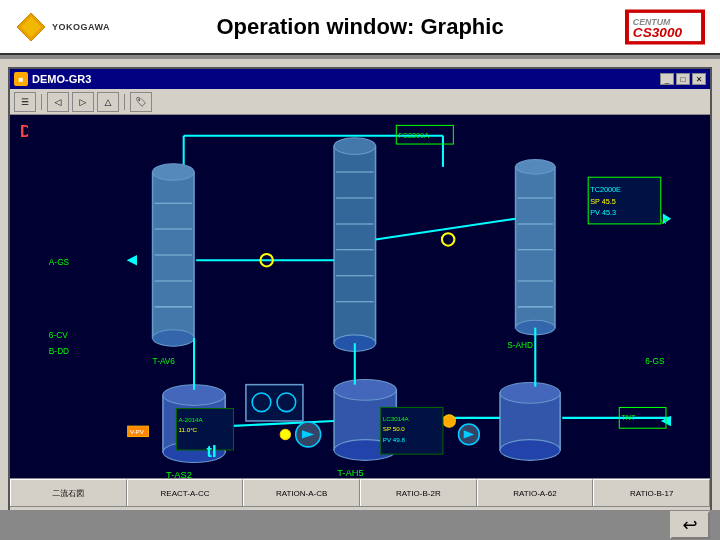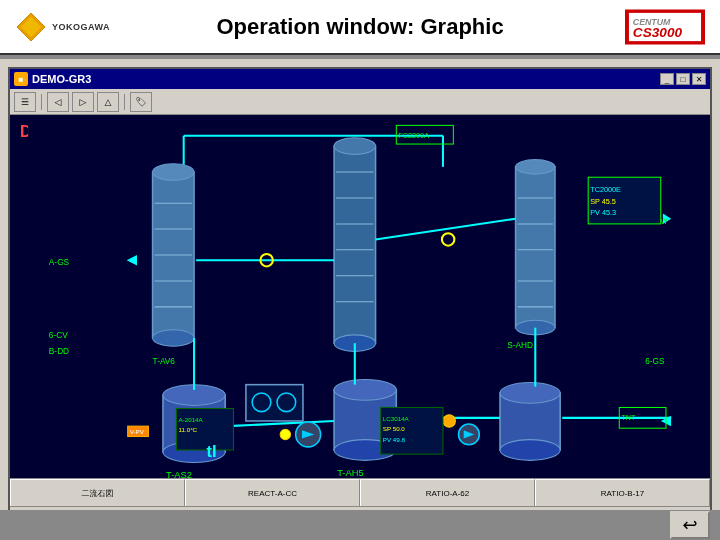--- a/index.html
+++ b/index.html
@@ -434,20 +434,22 @@
         <polygon points="610,295 620,290 620,300" fill="#00ffff"></polygon>
         <line x1="515" y1="292" x2="620" y2="292" stroke="#00ffff" stroke-width="2"></line>
         <rect x="570" y="282" width="45" height="20" fill="none" stroke="#00ff00" stroke-width="1"></rect>
         <text x="572" y="294" fill="#00ff00" font-size="7">TNT</text>
       </svg>
     </div>
 
     <div class="tabs-area">
       <div class="tab-item">二流石図</div>
       <div class="tab-item">REACT-A-CC</div>
+      <div class="tab-item">RATION-A-CB</div>
+      <div class="tab-item">RATIO-B-2R</div>
       <div class="tab-item">RATIO-A-62</div>
       <div class="tab-item">RATIO-B-17</div>
     </div>
 
     <div class="status-bar">
       <span>READY</span>
     </div>
   </div>
 </div>
 

